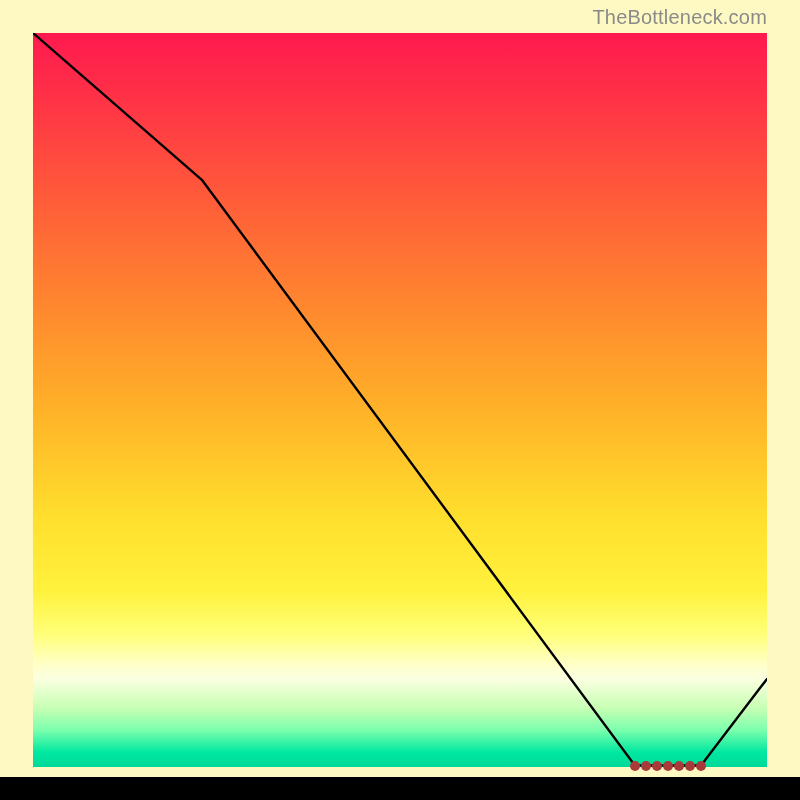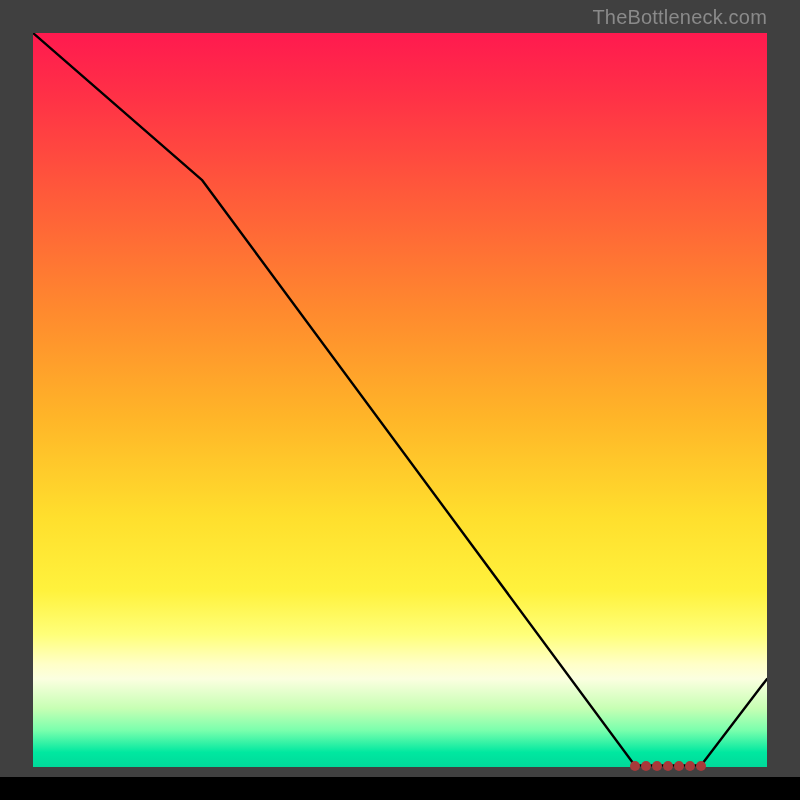--- a/index.html
+++ b/index.html
@@ -8,21 +8,21 @@
     width: 800px;
     height: 800px;
     background: #000;
     overflow: hidden;
     font-family: Arial, Helvetica, sans-serif;
   }
   .stage {
     position: relative;
     width: 800px;
     height: 777px;
-    background: #404040;
+    background: #fef9c3;
   }
   .plot-area {
     position: absolute;
     left: 33px;
     top: 33px;
     width: 734px;
     height: 734px;
     
     background: linear-gradient(to bottom,
       #ff1a4f 0%,

